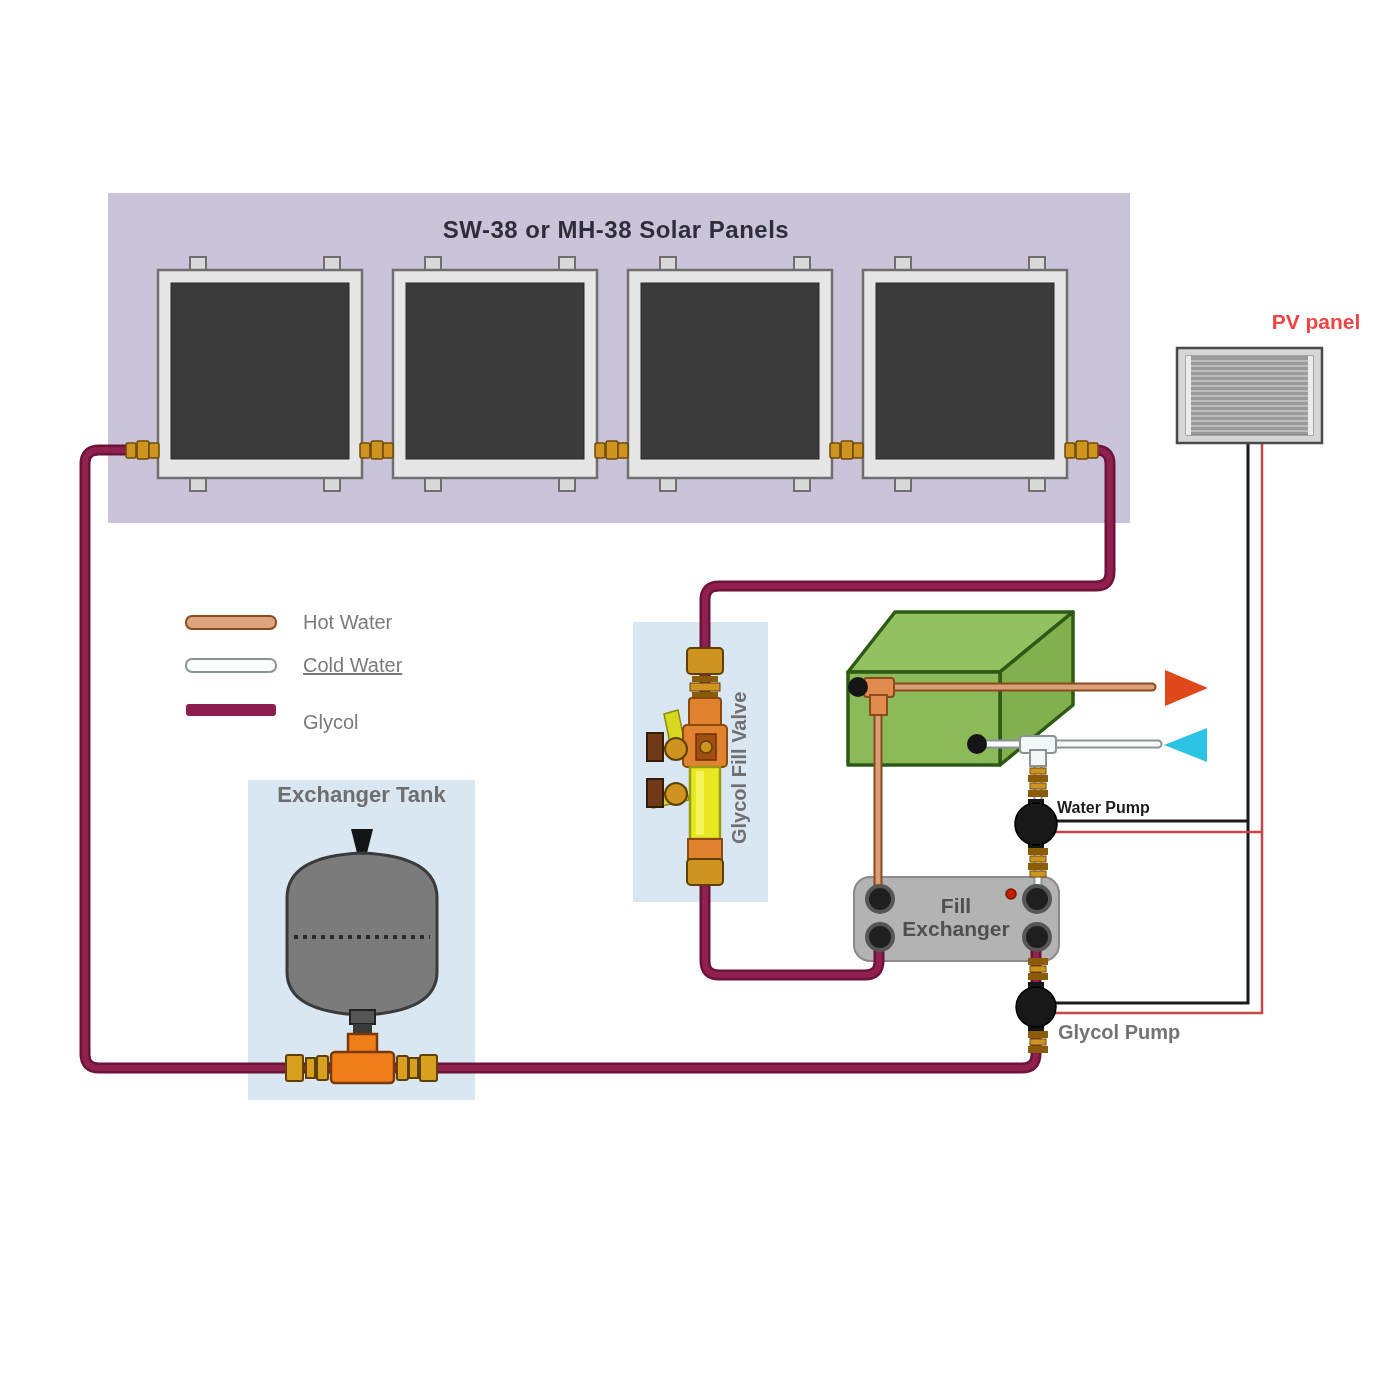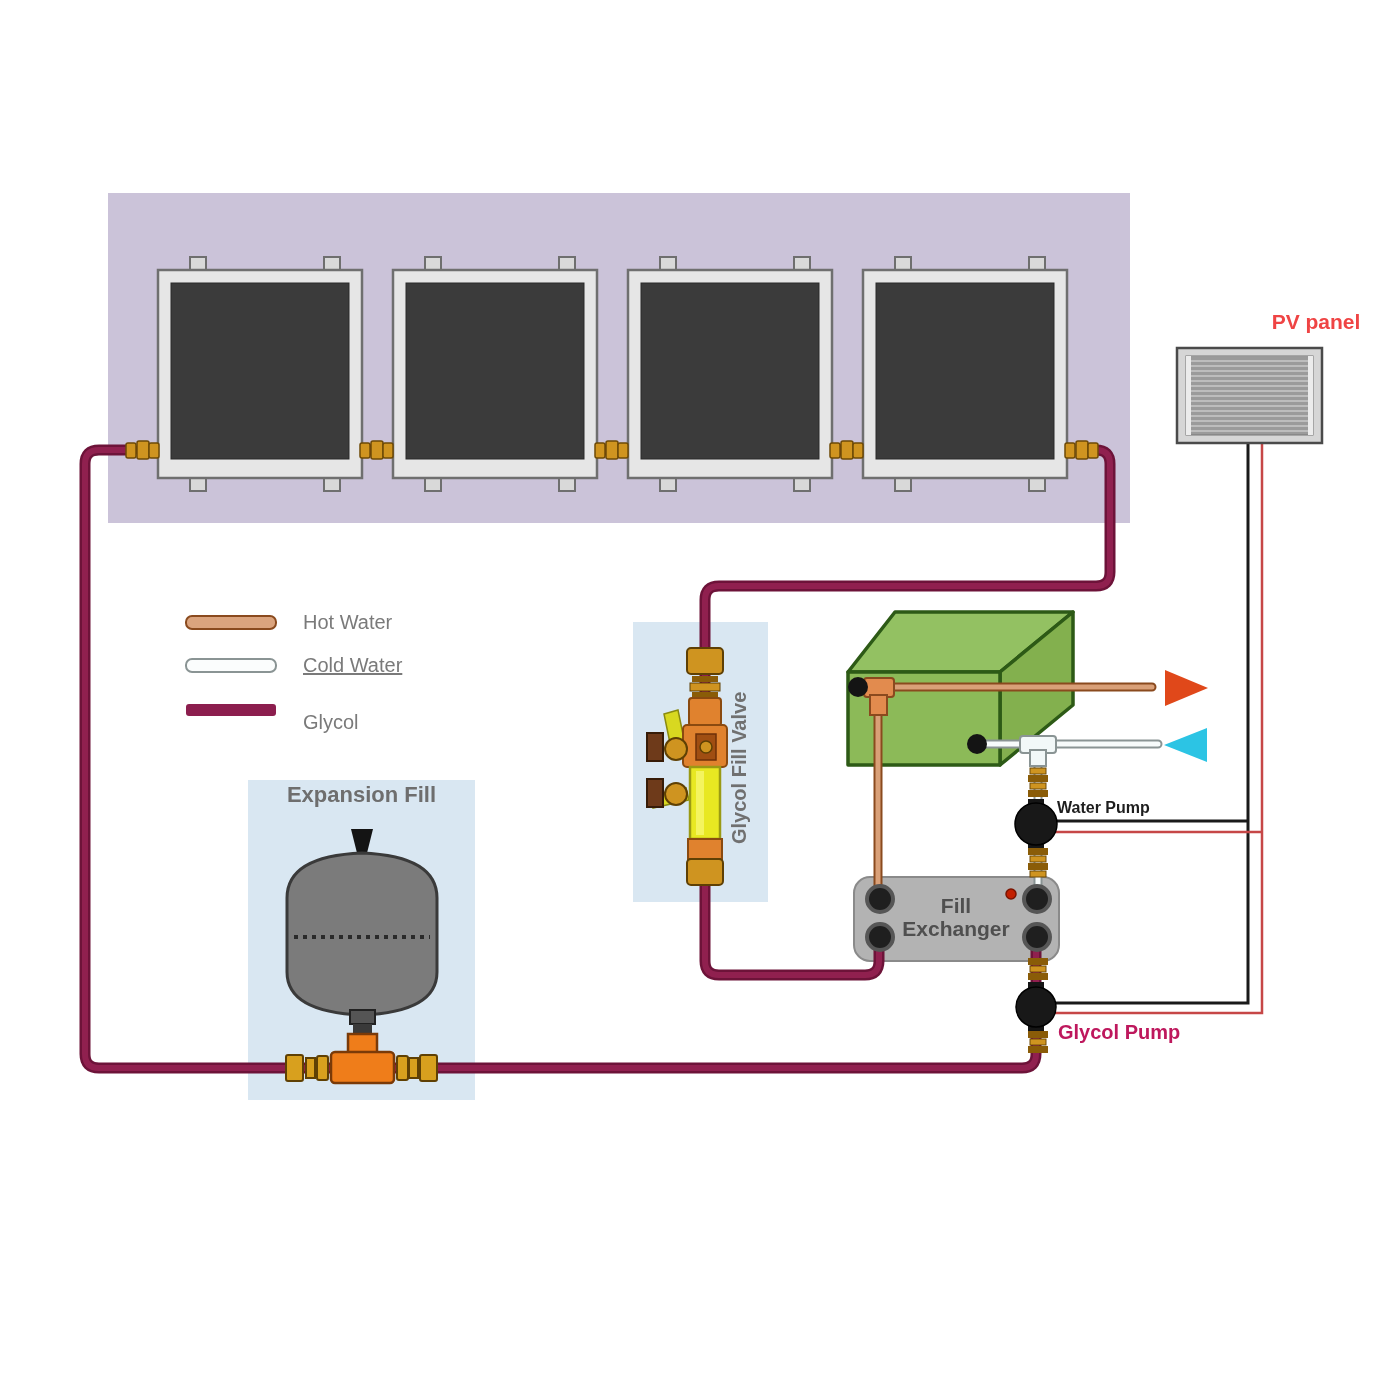--- a/index.html
+++ b/index.html
@@ -10,21 +10,21 @@
   .lbl-title{left:256px;top:216px;width:720px;text-align:center;font-size:24px;font-weight:bold;color:#2e2e3a;letter-spacing:.5px;}
   .lbl-pv{left:1243px;top:310px;width:146px;text-align:center;font-size:21px;font-weight:bold;color:#ef4444;}
   .lbl-legend{font-size:20px;color:#7a7a7a;}
   .lbl-hot{left:303px;top:611px;}
   .lbl-cold{left:303px;top:654px;text-decoration:underline;}
   .lbl-glycol{left:303px;top:711px;}
   .lbl-expansion{left:248px;top:782px;width:227px;text-align:center;font-size:22px;color:#6e6e6e;font-weight:600;}
   .lbl-gfv{left:728px;top:652px;height:232px;font-size:20px;color:#707070;font-weight:600;
            writing-mode:vertical-rl;transform:rotate(180deg);text-align:center;}
   .lbl-wpump{left:1057px;top:799px;font-size:16px;font-weight:bold;color:#1e1e1e;}
-  .lbl-gpump{left:1058px;top:1021px;font-size:20px;font-weight:bold;color:#be185d;}
+  .lbl-gpump{left:1058px;top:1021px;font-size:20px;font-weight:bold;color:#737373;}
   .lbl-hx{left:891px;top:894px;width:130px;text-align:center;font-size:21px;line-height:23px;
           color:#4f4f4f;font-weight:600;white-space:normal;}
 </style>
 </head>
 <body>
 
 <div id="canvas">
 
 <svg id="gfx" width="1400" height="1400" viewBox="0 0 1400 1400">
   <defs>
@@ -214,23 +214,24 @@
   <polygon points="1165,670 1208,688 1165,706" fill="#e0481a"></polygon>
   <polygon points="1207,728 1164,745 1207,762" fill="#2cc4e4"></polygon>
 
   <g>
     <rect x="186" y="616" width="90" height="13" rx="6" fill="#dba47e" stroke="#8a4a1e" stroke-width="2"></rect>
     <rect x="186" y="659" width="90" height="13" rx="6" fill="#fbfdfd" stroke="#8a9494" stroke-width="2"></rect>
     <rect x="186" y="704" width="90" height="12" rx="3" fill="#8c1e4e"></rect>
   </g>
 </svg>
 
+<div class="lbl lbl-title">SW-38 or MH-38 Solar Panels</div>
 <div class="lbl lbl-pv">PV panel</div>
 <div class="lbl lbl-legend lbl-hot">Hot Water</div>
 <div class="lbl lbl-legend lbl-cold">Cold Water</div>
 <div class="lbl lbl-legend lbl-glycol">Glycol</div>
-<div class="lbl lbl-expansion">Expansion Fill</div>
+<div class="lbl lbl-expansion">Exchanger Tank</div>
 <div class="lbl lbl-gfv">Glycol Fill Valve</div>
 <div class="lbl lbl-wpump">Water Pump</div>
 <div class="lbl lbl-gpump">Glycol Pump</div>
 <div class="lbl lbl-hx">Fill Exchanger</div>
 
 </div>
 
 </body></html>

